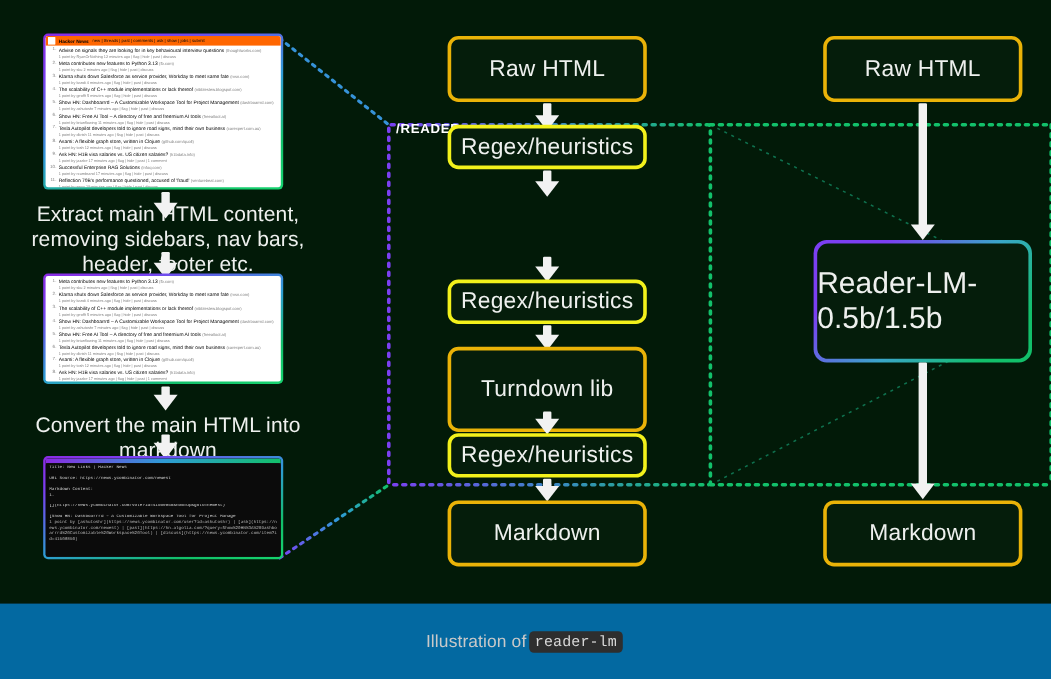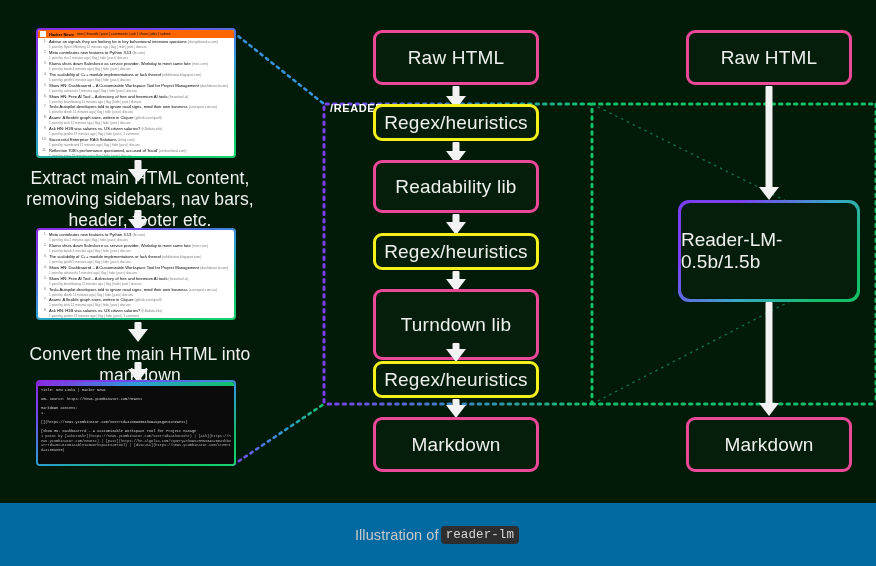--- a/index.html
+++ b/index.html
@@ -18,21 +18,21 @@
   
   #canvas {
     position: absolute; left: 0; top: 0;
     width: 876px; height: 503px;
     background: #021a08;
     overflow: hidden;
   }
   
   .fbox {
     position: absolute;
-    border: 3px solid #ec4899;
+    border: 3px solid #eab308;
     border-radius: 9px;
     background: #051d0b;
     color: #eef0ee;
     display: flex; align-items: center; justify-content: center;
     font-size: 19px;
     letter-spacing: .2px;
     text-align: center;
     font-family: "Liberation Sans", sans-serif;
   }
   .fbox.yellow { border-color: #f2f11b; }
@@ -43,21 +43,21 @@
     padding: 3px;
     background: linear-gradient(135deg,#7b3ff2 0%, #7b3ff2 22%, #3aa6c9 55%, #12c06a 85%, #12c06a 100%);
     display: flex;
   }
   .gbox > .inner {
     flex: 1;
     border-radius: 9px;
     background: #051d0b;
     color: #eef0ee;
     display: flex; align-items: center; justify-content: center;
-    font-size: 19px;
+    font-size: 25px;
   }
   
   .arrow { position: absolute; }
   .arrow .shaft {
     position: absolute; left: 50%; top: 0;
     transform: translateX(-50%);
     width: 7px; background: #f2f2f2; border-radius: 1px;
   }
   .arrow .head {
     position: absolute; left: 50%; bottom: 0;
@@ -403,21 +403,20 @@
       <div class="shaft" style="height:11px;"></div>
         <div class="head"></div>
     </div>
 
     <div class="fbox yellow" style="left:373px; top:104px; width:166px; height:37px;">Regex/heuristics</div>
     <div class="arrow" style="left:446px; top:142px; width:20px; height:22px;">
       <div class="shaft" style="height:10px;"></div>
         <div class="head"></div>
     </div>
 
-    <div class="fbox" style="left:373px; top:160px; width:166px; height:53px;">Readability lib</div>
     <div class="arrow" style="left:446px; top:214px; width:20px; height:21px;">
       <div class="shaft" style="height:9px;"></div>
         <div class="head"></div>
     </div>
 
     <div class="fbox yellow" style="left:373px; top:233px; width:166px; height:37px;">Regex/heuristics</div>
     <div class="arrow" style="left:446px; top:271px; width:20px; height:21px;">
       <div class="shaft" style="height:9px;"></div>
         <div class="head"></div>
     </div>

